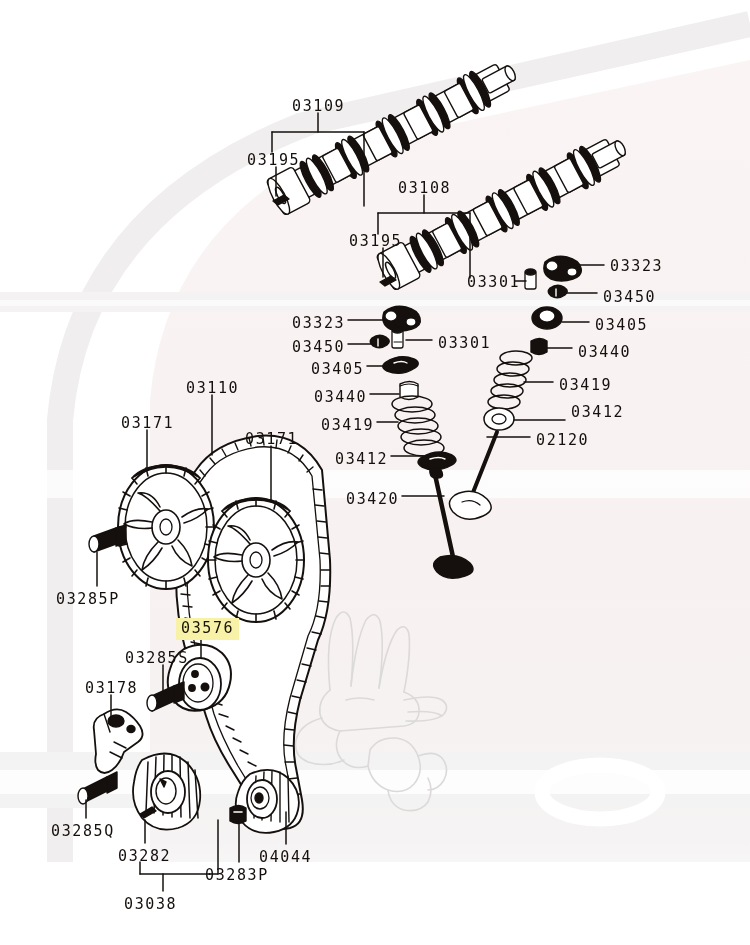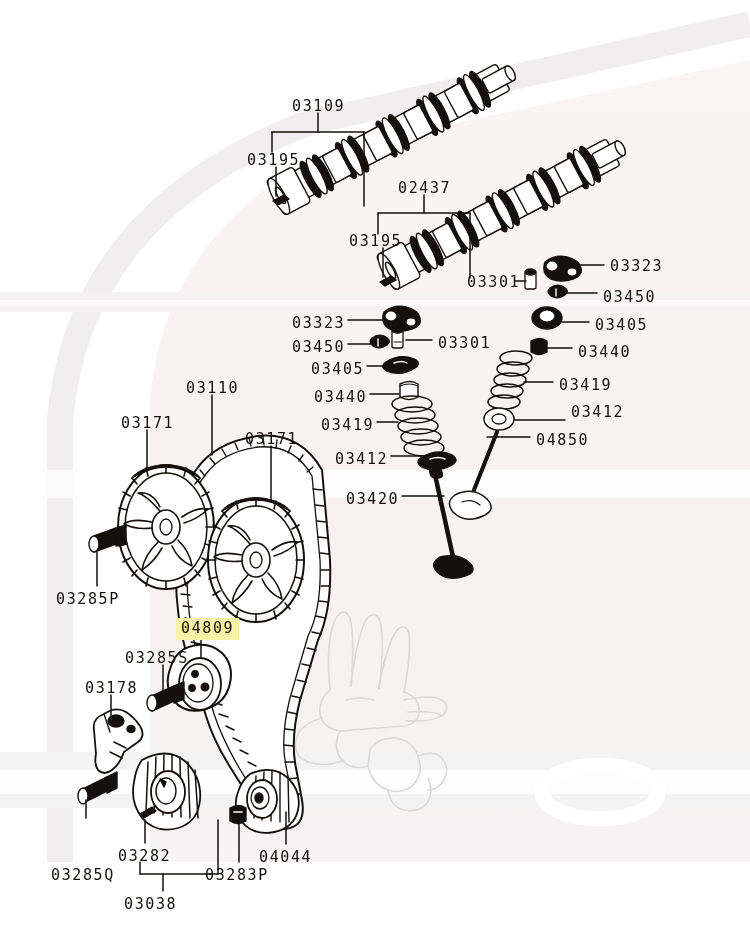--- a/index.html
+++ b/index.html
@@ -588,45 +588,45 @@
         <path d="M 140 874 L 218 874"></path>
         <path d="M 140 874 L 140 862"></path>
         <path d="M 218 874 L 218 820"></path>
       </g>
     </g>
   </svg>
 
   <div id="label-layer">
       <div class="lbl" style="left: 292px; top: 99px;">03109</div>
       <div class="lbl" style="left: 247px; top: 153px;">03195</div>
-      <div class="lbl" style="left: 398px; top: 181px;">02437</div>
+      <div class="lbl" style="left: 398px; top: 181px;">03108</div>
       <div class="lbl" style="left: 349px; top: 234px;">03195</div>
       <div class="lbl" style="left: 610px; top: 259px;">03323</div>
       <div class="lbl" style="left: 467px; top: 275px;">03301</div>
       <div class="lbl" style="left: 603px; top: 290px;">03450</div>
       <div class="lbl" style="left: 595px; top: 318px;">03405</div>
       <div class="lbl" style="left: 292px; top: 316px;">03323</div>
       <div class="lbl" style="left: 292px; top: 340px;">03450</div>
       <div class="lbl" style="left: 438px; top: 336px;">03301</div>
       <div class="lbl" style="left: 578px; top: 345px;">03440</div>
       <div class="lbl" style="left: 311px; top: 362px;">03405</div>
       <div class="lbl" style="left: 559px; top: 378px;">03419</div>
       <div class="lbl" style="left: 314px; top: 390px;">03440</div>
       <div class="lbl" style="left: 571px; top: 405px;">03412</div>
       <div class="lbl" style="left: 321px; top: 418px;">03419</div>
-      <div class="lbl" style="left: 536px; top: 433px;">04850</div>
+      <div class="lbl" style="left: 536px; top: 433px;">02120</div>
       <div class="lbl" style="left: 335px; top: 452px;">03412</div>
       <div class="lbl" style="left: 346px; top: 492px; text-align: right;">03420</div>
       <div class="lbl" style="left: 186px; top: 381px;">03110</div>
       <div class="lbl" style="left: 121px; top: 416px;">03171</div>
       <div class="lbl" style="left: 245px; top: 432px;">03171</div>
       <div class="lbl" style="left: 56px; top: 592px; text-align: center;">03285P</div>
-      <div class="lbl hl" style="left: 176px; top: 618px;">04809</div>
+      <div class="lbl hl" style="left: 176px; top: 618px;">03576</div>
       <div class="lbl" style="left: 125px; top: 651px;">03285S</div>
       <div class="lbl" style="left: 85px; top: 681px;">03178</div>
-      <div class="lbl" style="left: 51px; top: 868px;">03285Q</div>
+      <div class="lbl" style="left: 51px; top: 824px;">03285Q</div>
       <div class="lbl" style="left: 118px; top: 849px; text-align: right;">03282</div>
       <div class="lbl" style="left: 205px; top: 868px;">03283P</div>
       <div class="lbl" style="left: 259px; top: 850px;">04044</div>
       <div class="lbl" style="left: 124px; top: 897px;">03038</div>
     </div>
 
 </div>
 
 </body></html>

